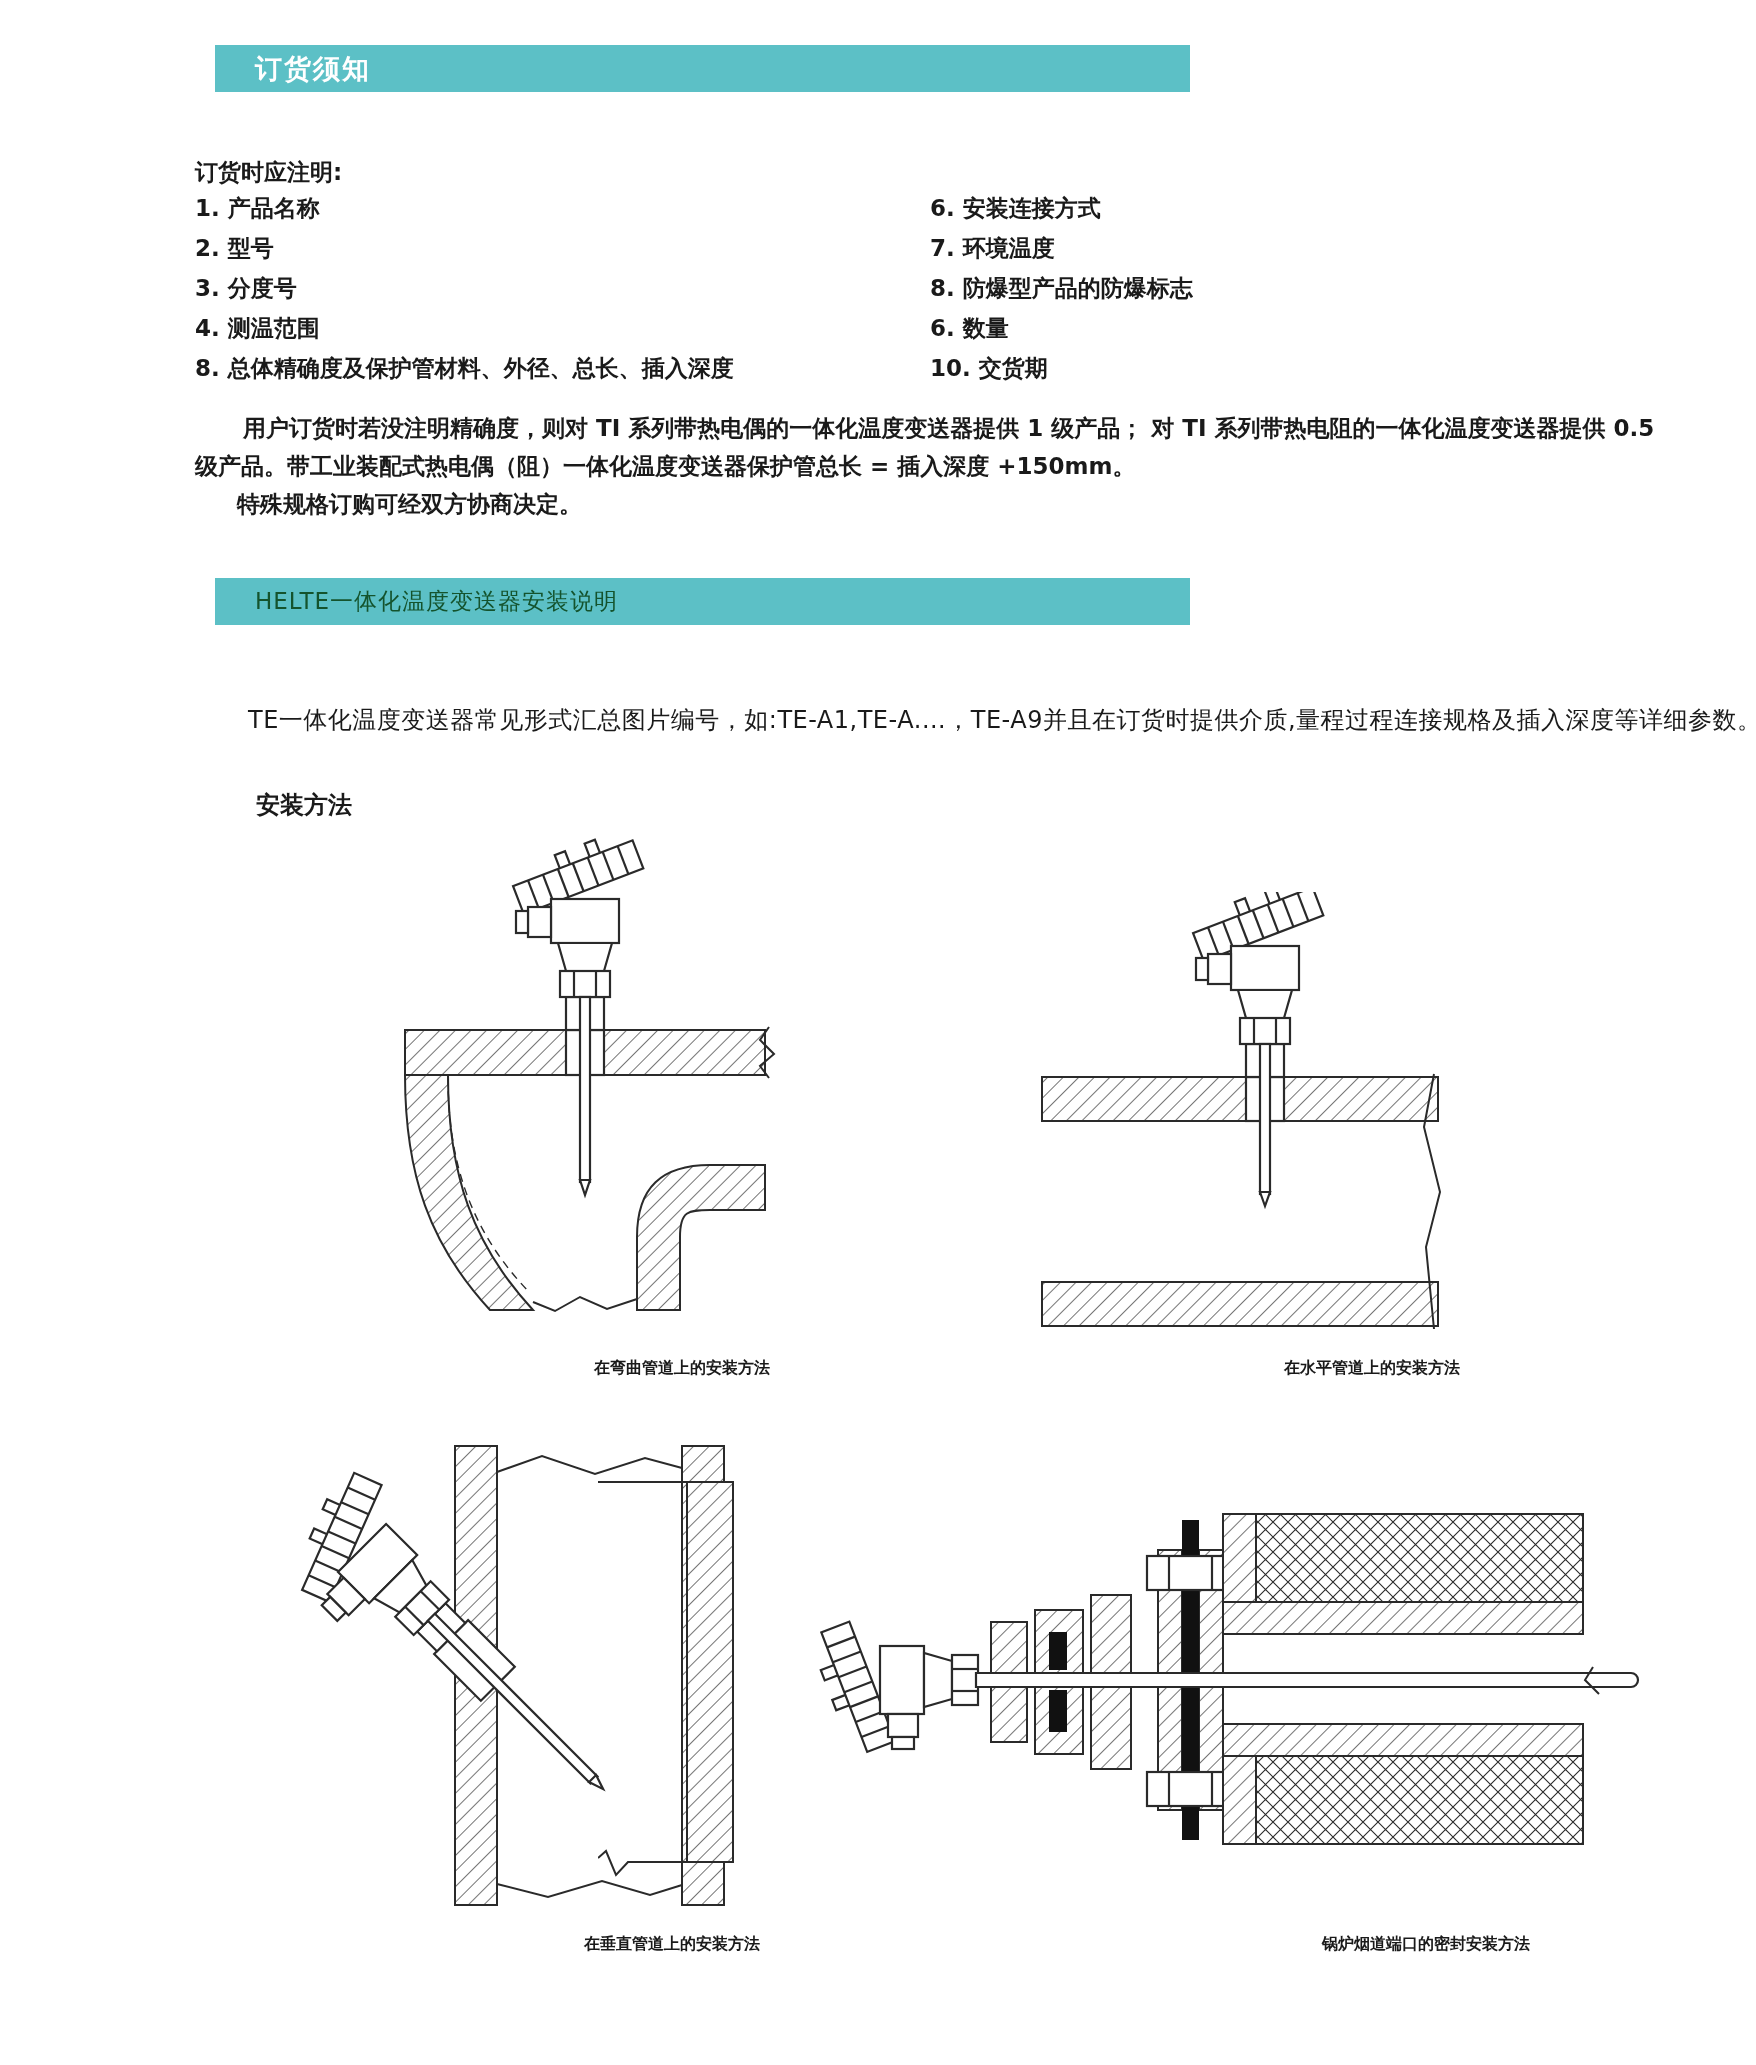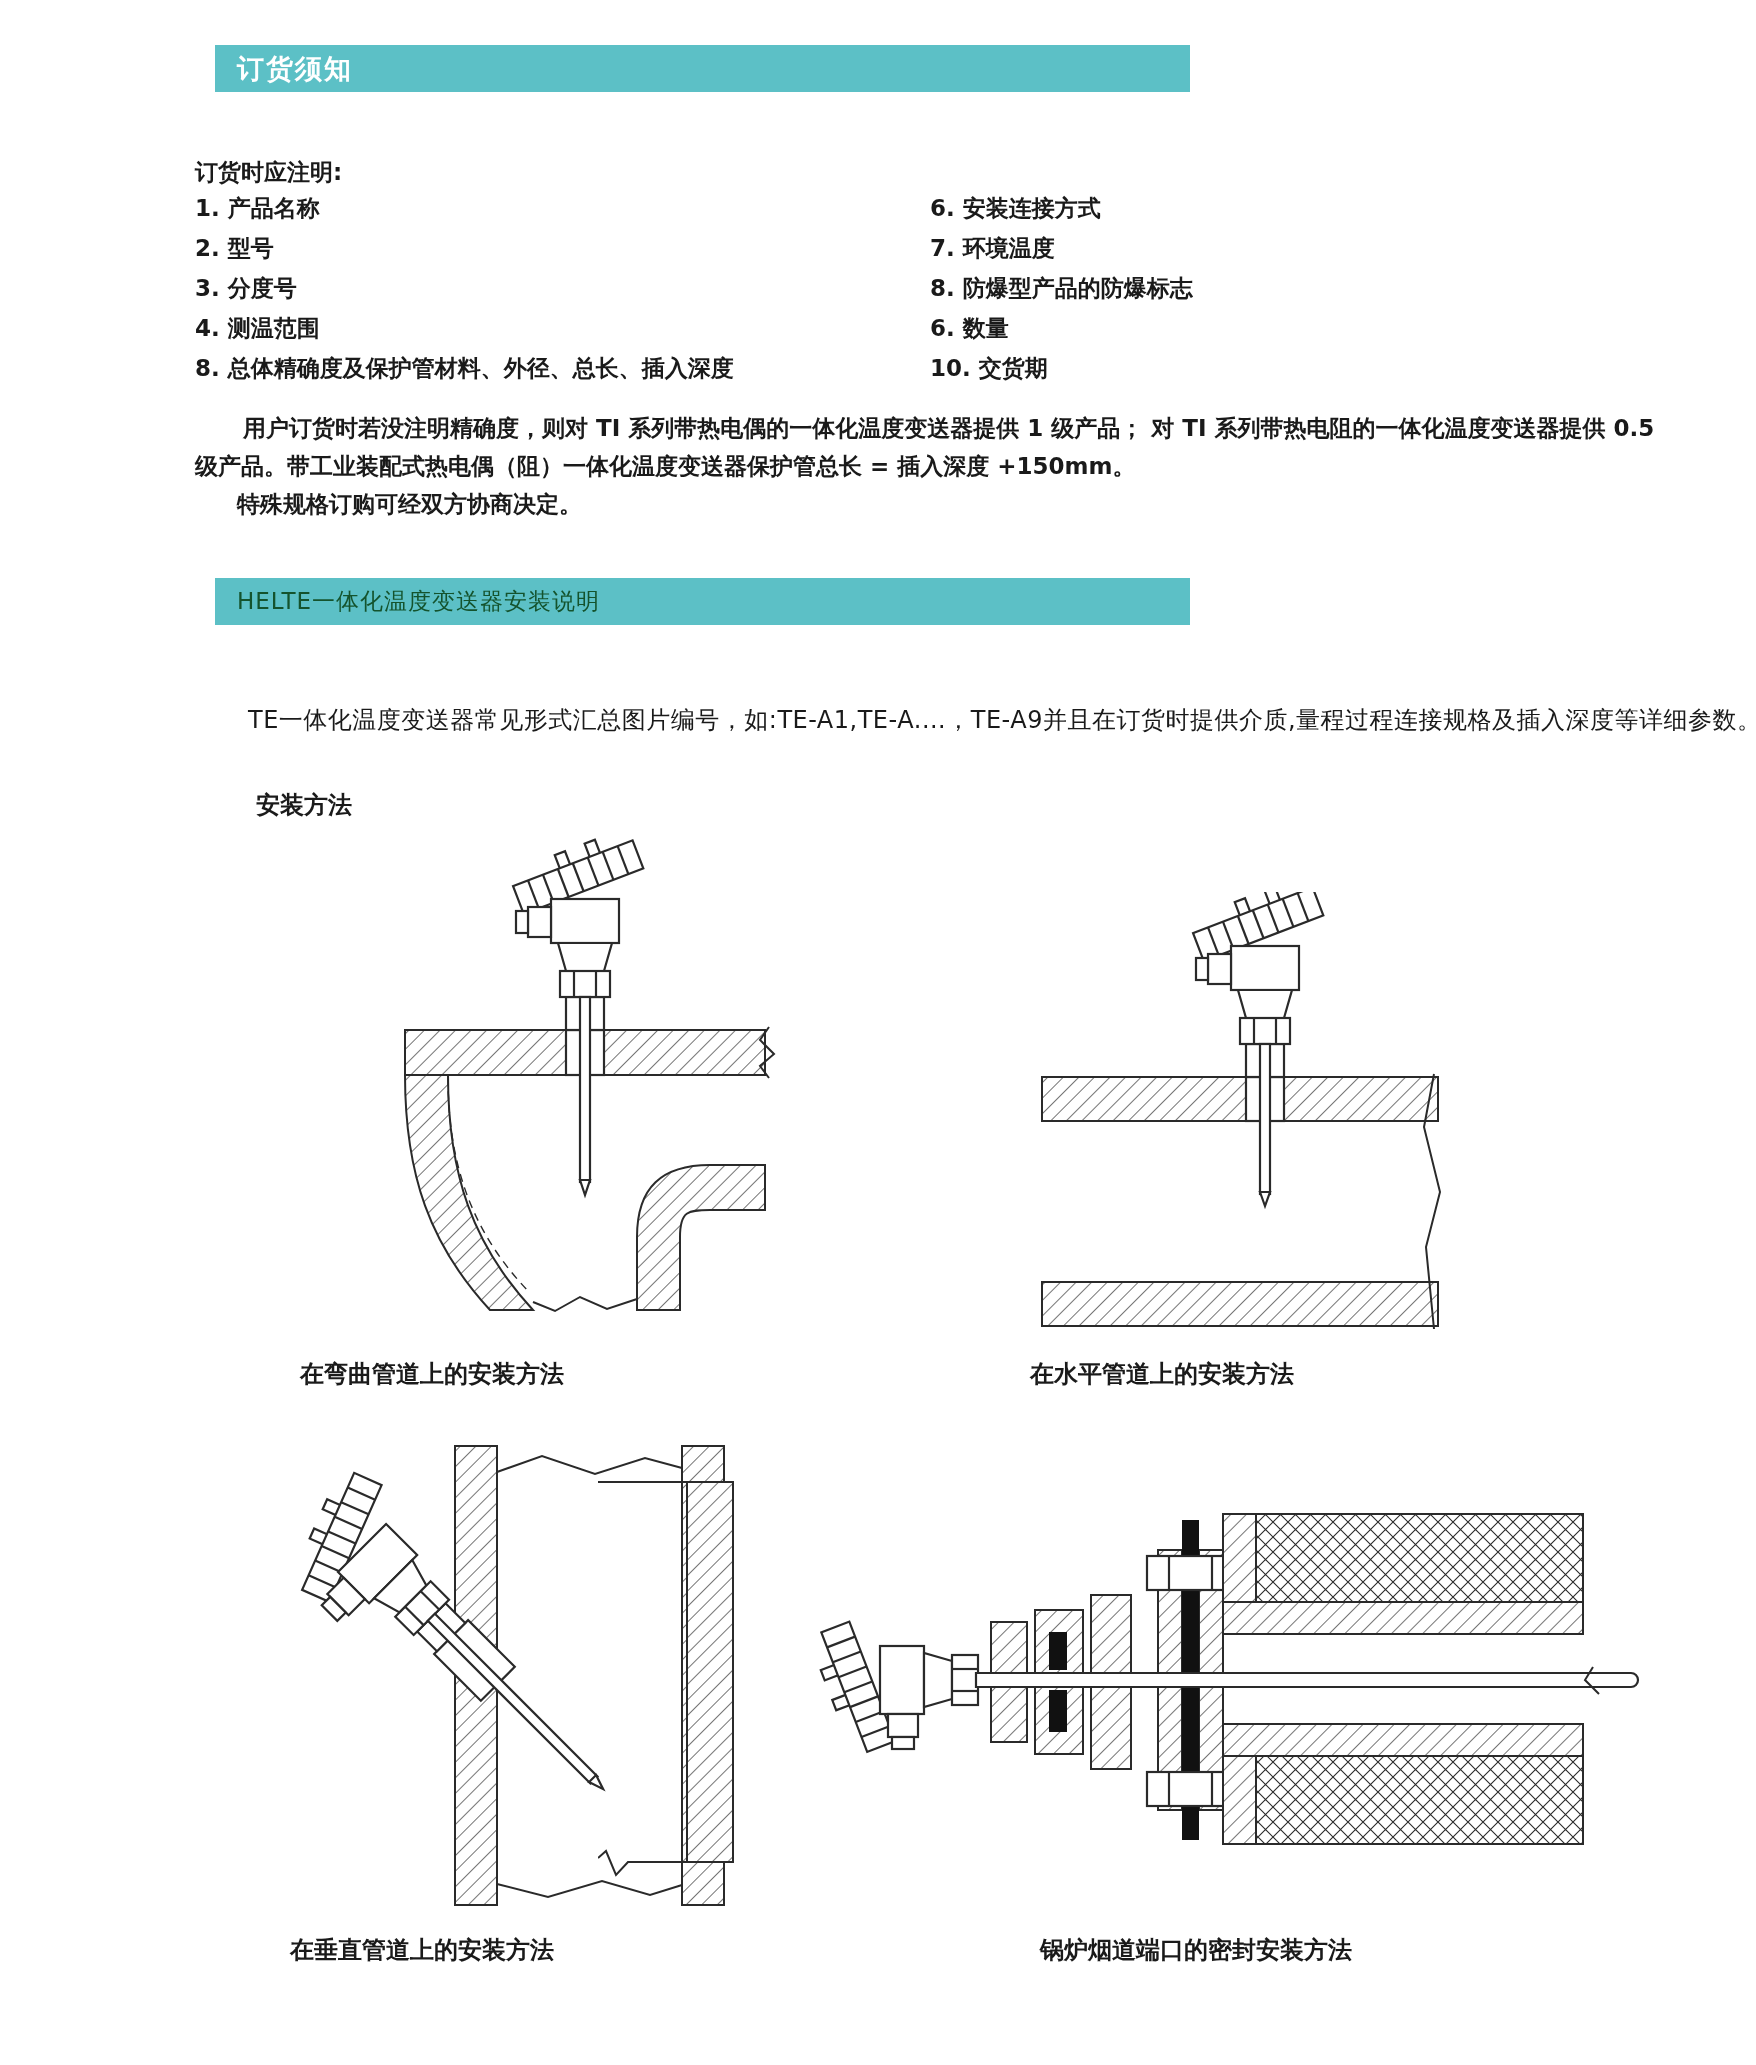--- a/index.html
+++ b/index.html
@@ -1,32 +1,32 @@
 <!DOCTYPE html>
 <html><head>
 <meta charset="utf-8">
 <style>
   html,body{margin:0;padding:0;background:#fff;}
   .page{position:relative;width:1756px;height:2065px;background:#fff;overflow:hidden;
         font-family:"DejaVu Sans","Liberation Sans",sans-serif;color:#1a1a1a;}
   .bar{position:absolute;left:215px;width:975px;height:47px;display:flex;align-items:center;
-       padding-left:22px;box-sizing:border-box;}
+       padding-left:40px;box-sizing:border-box;}
   .bar1-text{font-size:27px;font-weight:bold;color:#ffffff;letter-spacing:2px;}
   .bar2-text{font-size:23px;font-weight:400;color:#14532d;letter-spacing:1px;}
   .intro{position:absolute;left:195px;top:157px;font-size:23px;font-weight:bold;}
   .list{position:absolute;top:188px;font-size:23px;font-weight:bold;line-height:40px;white-space:nowrap;}
   .list-left{left:195px;}
   .list-right{left:930px;}
   .note-line{position:absolute;left:195px;font-size:23px;font-weight:bold;white-space:nowrap;text-align:center;}
   .note-1{top:413px;padding-left:48px;}
   .note-2{top:451px;}
   .note-3{top:489px;padding-left:42px;}
   .te-intro{position:absolute;left:248px;top:704px;font-size:24px;font-weight:normal;white-space:nowrap;letter-spacing:0.5px;}
   .method-label{position:absolute;left:256px;top:789px;font-size:24px;font-weight:bold;}
-  .caption{position:absolute;font-size:24px;font-weight:bold;text-align:left;}
+  .caption{position:absolute;font-size:16px;font-weight:bold;text-align:right;}
   .cap-1{left:300px;top:1358px;width:470px;}
   .cap-2{left:1030px;top:1358px;width:430px;}
   .cap-3{left:290px;top:1934px;width:470px;}
   .cap-4{left:1040px;top:1934px;width:490px;}
   .diag{position:absolute;}
 </style>
 </head>
 <body>
 
 <div class="page">

